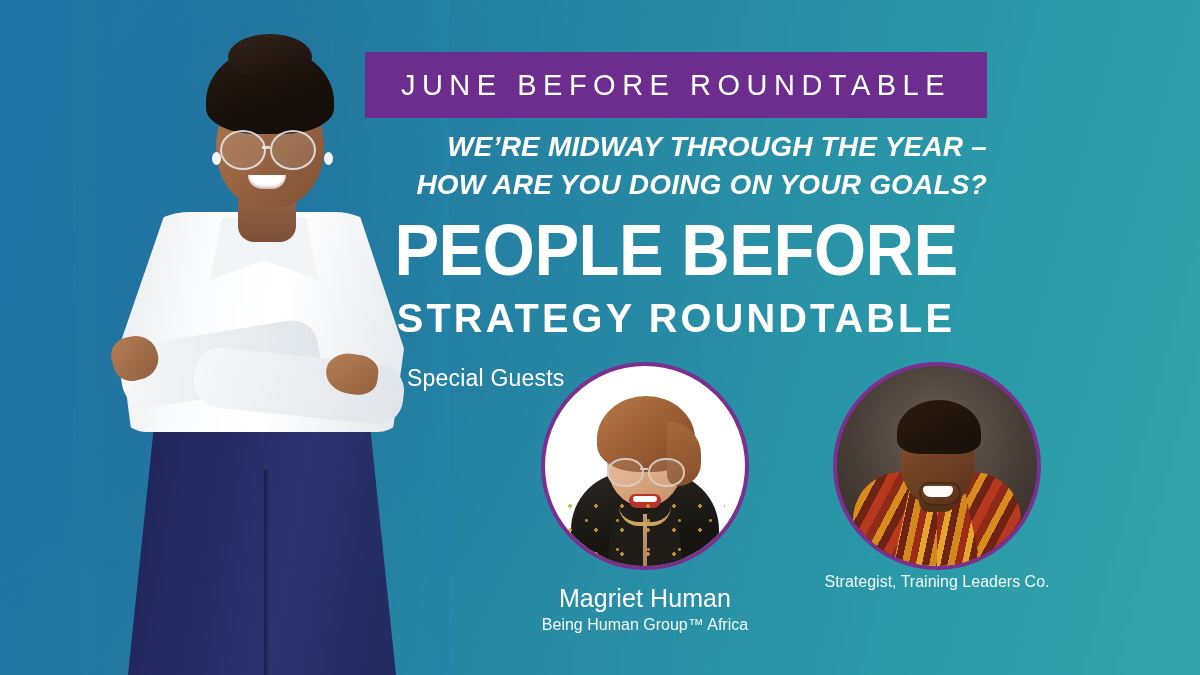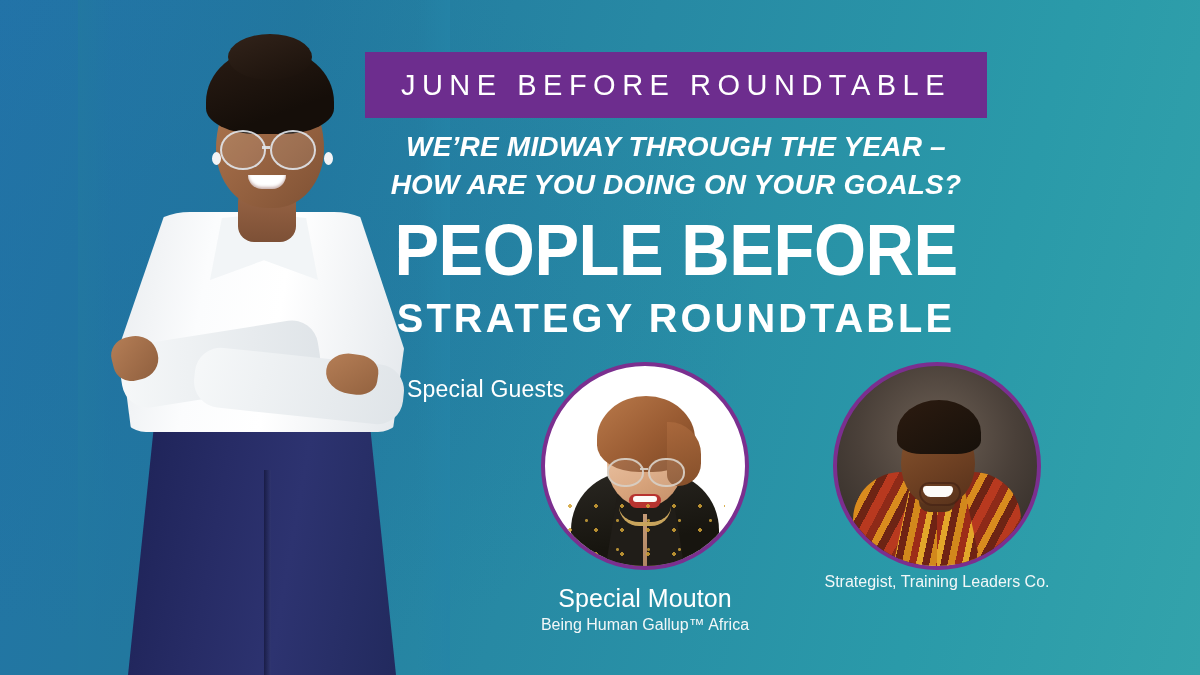--- a/index.html
+++ b/index.html
@@ -194,21 +194,21 @@
     letter-spacing: 6.5px;
     white-space: nowrap;
   }
 
   
   .subtitle {
     position: absolute;
     left: 365px;
     top: 128px;
     width: 622px;
-    text-align: center;
+    text-align: right;
     color: #ffffff;
     font-style: italic;
     font-weight: 700;
     font-size: 28px;
     line-height: 38px;
     letter-spacing: 0.2px;
   }
 
   
   .headline-1 {
@@ -237,21 +237,21 @@
     line-height: 46px;
     letter-spacing: 3.2px;
     transform: scaleX(0.97);
     transform-origin: center;
   }
 
   
   .guests-label {
     position: absolute;
     left: 407px;
-    top: 376px;
+    top: 365px;
     color: #ffffff;
     font-size: 23px;
     font-weight: 400;
     letter-spacing: 0.2px;
   }
 
   
   .speaker {
     position: absolute;
     top: 362px;
@@ -519,22 +519,22 @@
       <div class="a1-head"></div>
       <div class="a1-hair"></div>
       <div class="a1-hair-side"></div>
       <div class="a1-glass-l"></div>
       <div class="a1-glass-r"></div>
       <div class="a1-glass-bridge"></div>
       <div class="a1-lips"></div>
       <div class="a1-teeth"></div>
       <div class="a1-dots"></div>
     </div>
-    <div class="speaker-name">Special Mouton</div>
-    <div class="speaker-role">Being Human Gallup™ Africa</div>
+    <div class="speaker-name">Magriet Human</div>
+    <div class="speaker-role">Being Human Group™ Africa</div>
   </div>
 
   <div class="speaker speaker-2">
     <div class="avatar avatar-2">
       <div class="a2-body"></div>
       <div class="a2-shirt"></div>
       <div class="a2-lapel-l"></div>
       <div class="a2-lapel-r"></div>
       <div class="a2-neck"></div>
       <div class="a2-head"></div>

